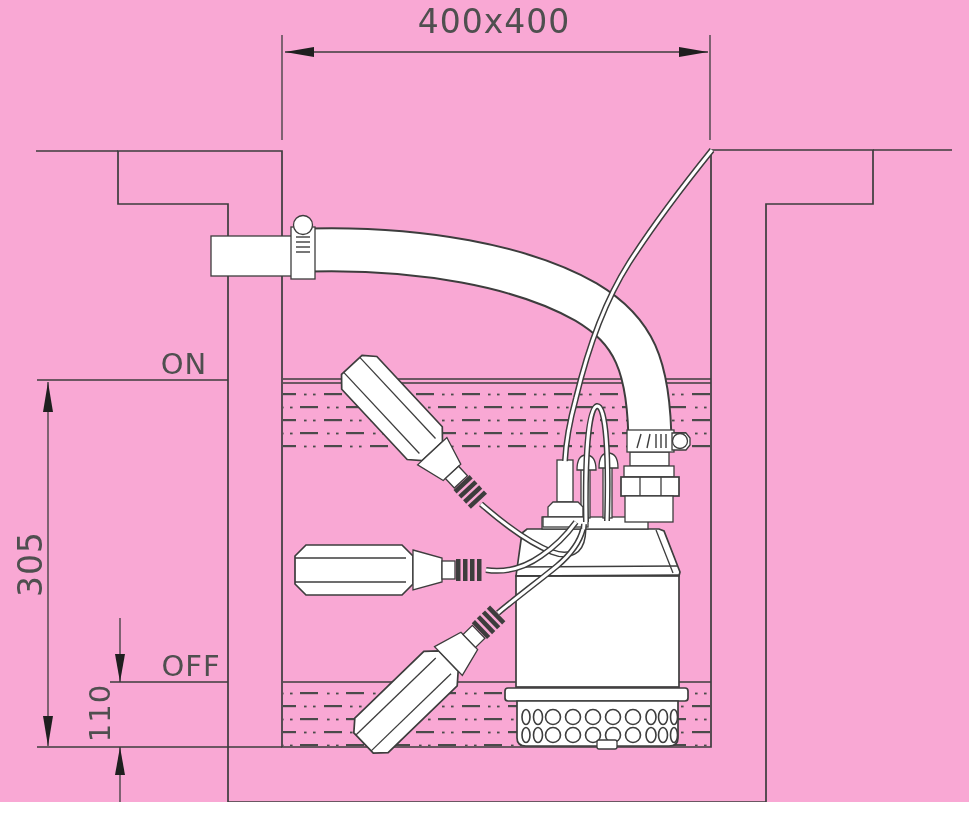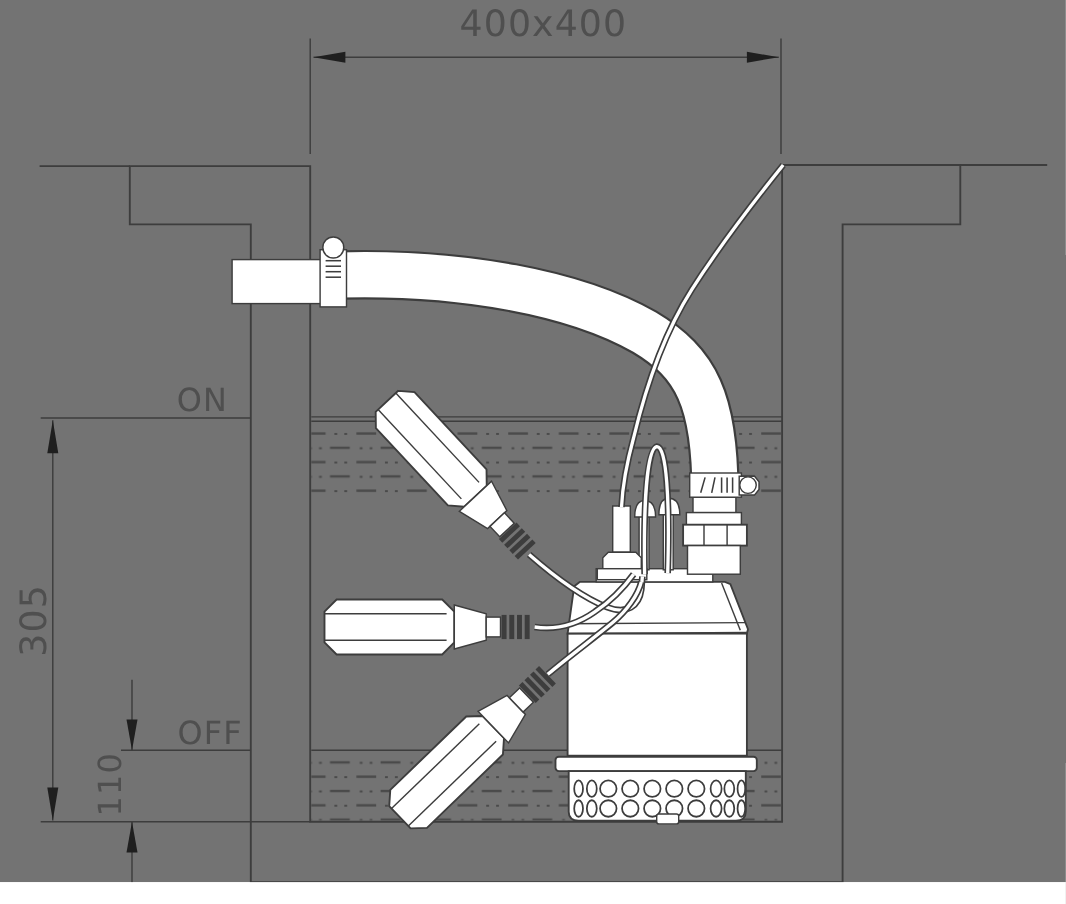--- a/index.html
+++ b/index.html
@@ -1,16 +1,16 @@
 <!DOCTYPE html>
 <html><head>
 <meta charset="utf-8">
 <style>
   html,body{margin:0;padding:0;background:#ffffff;}
-  .stage{position:relative;width:969px;height:802px;background:#737373;overflow:hidden;}
+  .stage{position:relative;width:969px;height:802px;background:#f9a8d4;overflow:hidden;}
   svg{position:absolute;left:0;top:0;}
   text{font-family:"DejaVu Sans","Liberation Sans",sans-serif;letter-spacing:1px;}
   .dimtext{font-size:33px;fill:#4f4f4f;}
   .lvltext{font-size:29px;fill:#4f4f4f;}
   .ln{stroke:#3d3d3d;stroke-width:1.7;fill:none;}
   .thin{stroke:#3d3d3d;stroke-width:1.3;fill:none;}
   .wh{fill:#ffffff;stroke:#3d3d3d;stroke-width:1.7;}
   .whthin{fill:#ffffff;stroke:#3d3d3d;stroke-width:1.3;}
   .arrow{fill:#1f1f1f;stroke:none;}
 </style>

